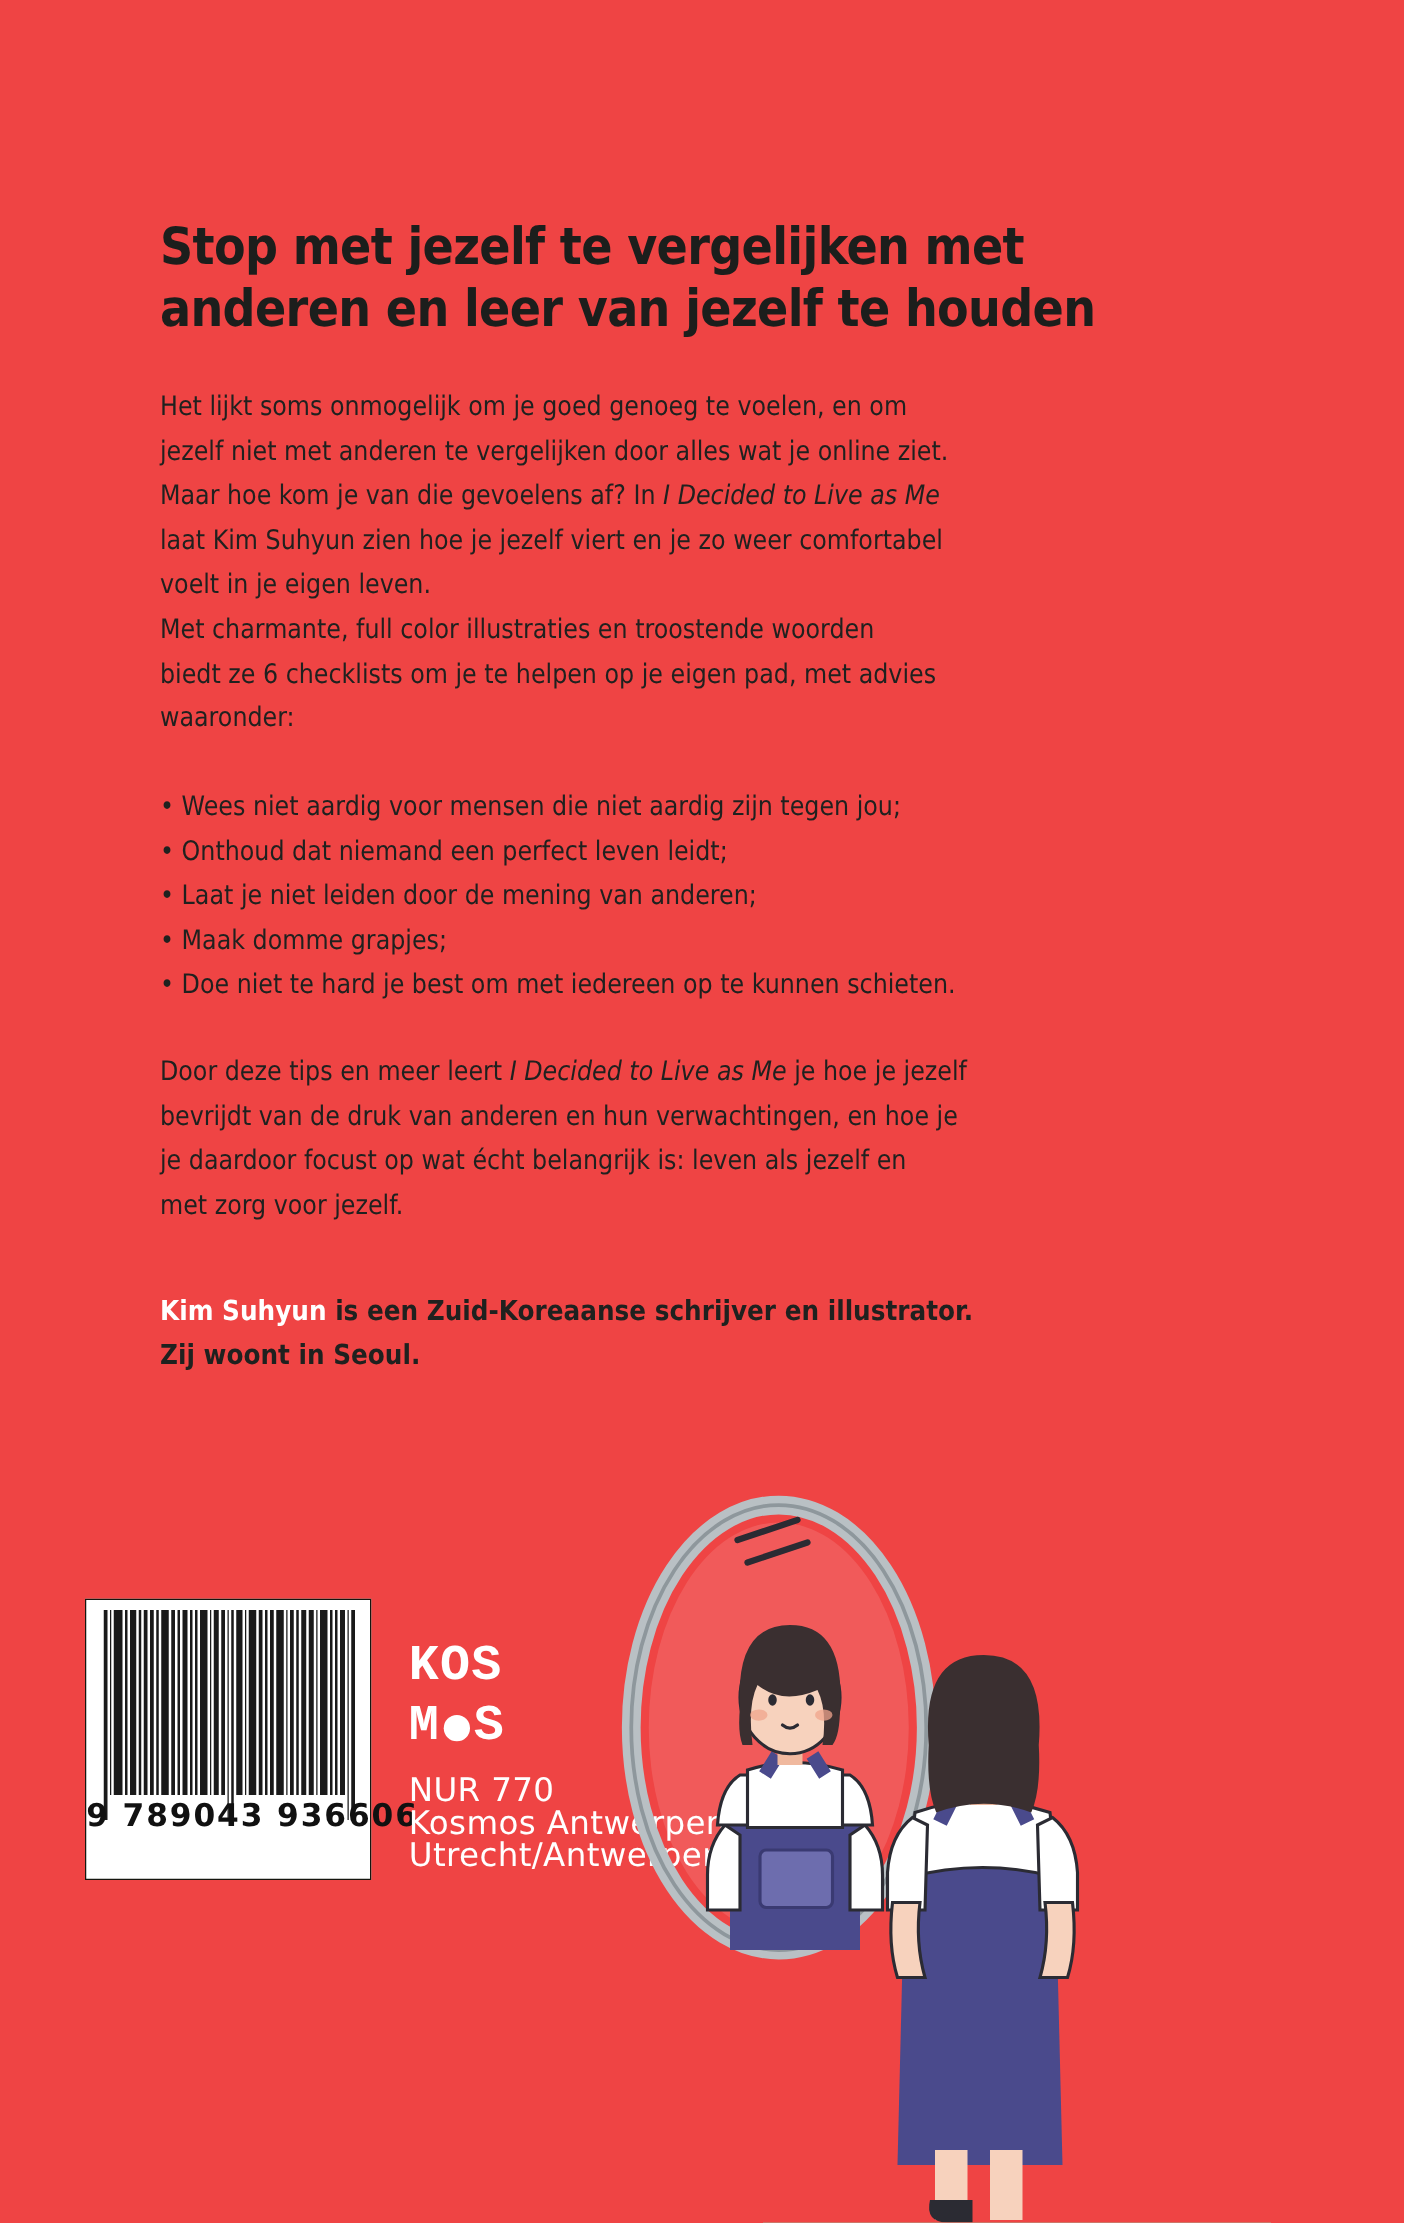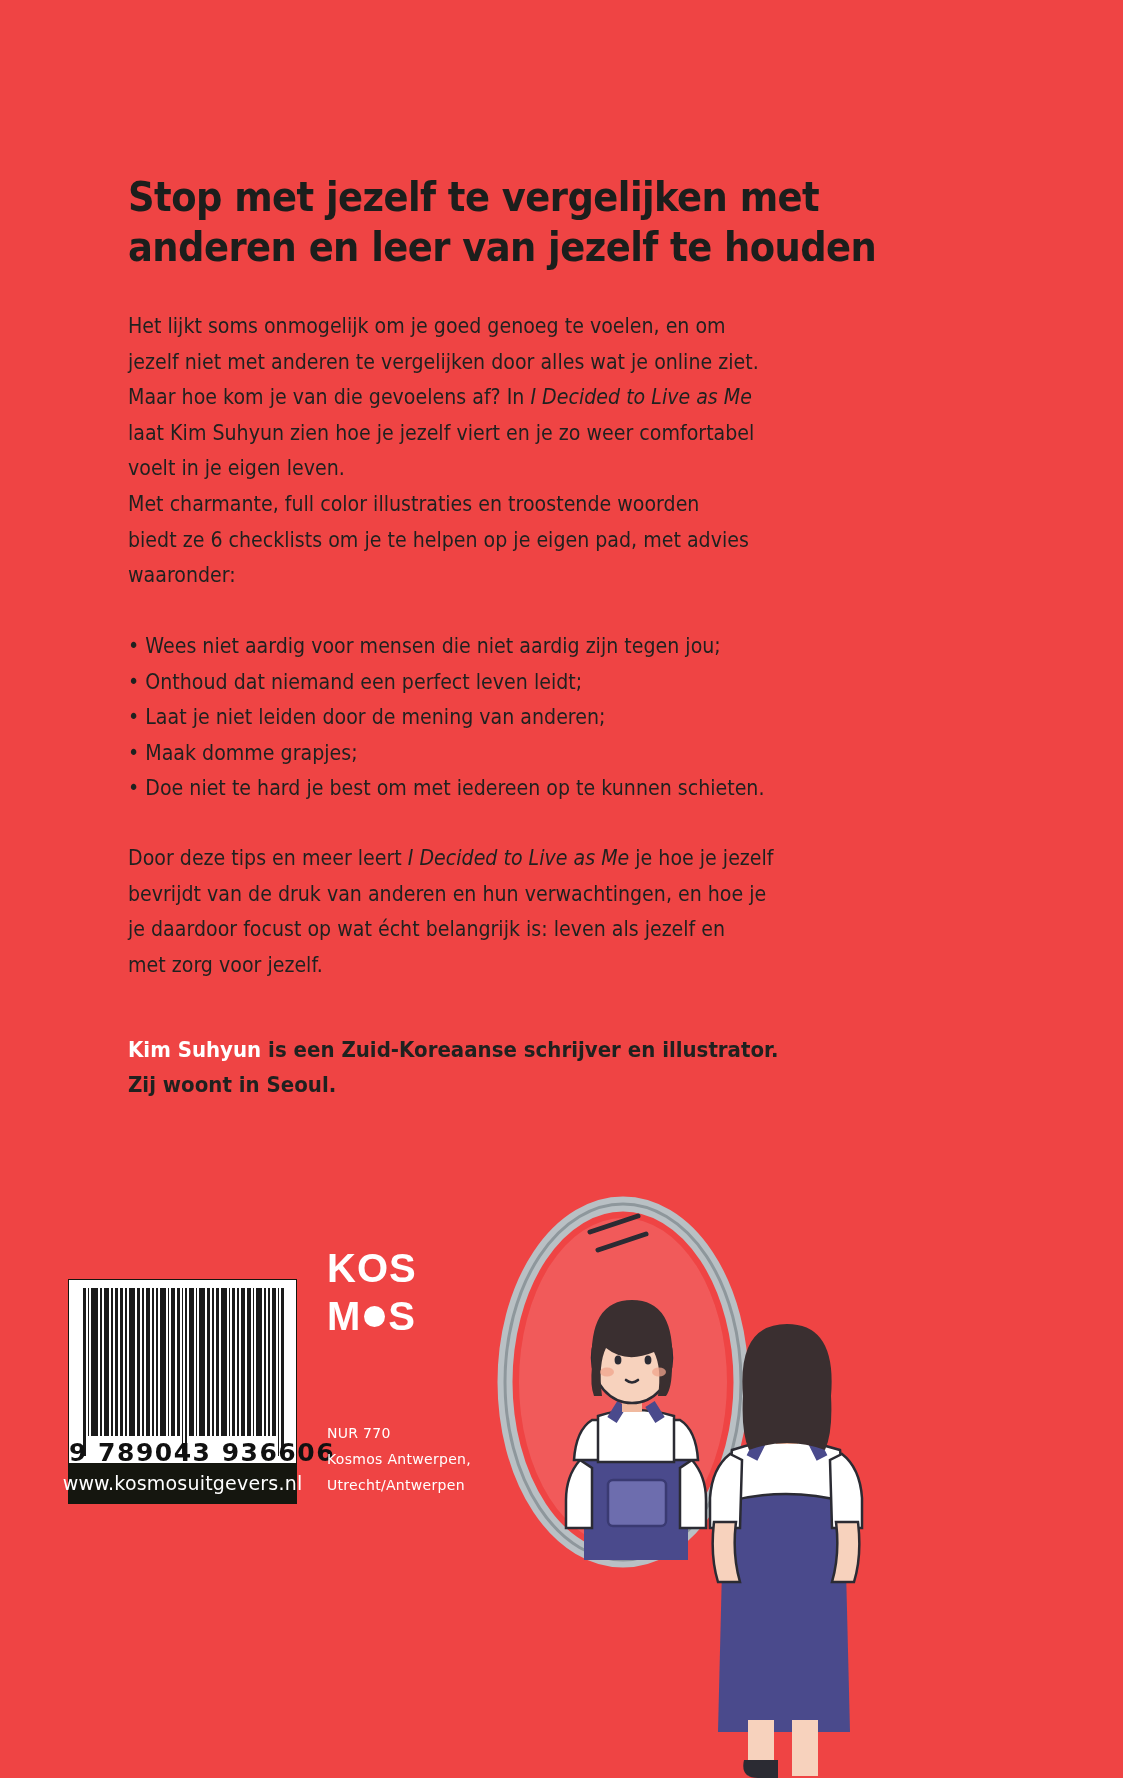--- a/index.html
+++ b/index.html
@@ -92,44 +92,44 @@
     color:#ffffff;
     font-family:"DejaVu Sans", sans-serif;
     font-size:19px;
     letter-spacing:0.2px;
     white-space:nowrap;
   }
 
   
   .kosmos {
     position:absolute;
-    left:327px; top:1244px;
+    left:327px; top:1310px;
     width:120px;
     color:#ffffff;
-    font-family:Liberation Sans, sans-serif;
+    font-family:Liberation Mono, monospace;
     font-weight:700;
     font-size:40px;
     line-height:48px;
     letter-spacing:1px;
   }
   .kosmos .row { display:flex; align-items:center; }
   .kosmos .dot {
     display:inline-block;
     width:21px; height:21px;
     border-radius:50%;
     background:#ffffff;
     margin:0 3px;
   }
 
   
   .imprint {
     position:absolute;
     left:327px; top:1420px;
     font-family:"DejaVu Sans", sans-serif;
-    font-size:14px;
+    font-size:26px;
     line-height:26px;
     color:#ffffff;
     letter-spacing:0.3px;
   }
   .imprint span { display:block; white-space:nowrap; }
 
   
   .illo { position:absolute; left:480px; top:1120px; width:420px; height:658px; }
 </style>
 </head>
@@ -217,23 +217,20 @@
       <span style="width:4px"></span>
       <span style="width:2px"></span>
       <span style="width:6px"></span>
       <span style="width:3px"></span>
       <span style="width:2px"></span>
       <span style="width:4px"></span>
       <span class="tall" style="width:2px"></span>
       <span class="tall" style="width:3px"></span>
     </div>
     <div class="isbn">9 789043 936606</div>
-    <div class="url-band">
-      <span>www.kosmosuitgevers.nl</span>
-    </div>
   </div>
 
   <div class="kosmos">
     <div class="row">
       <span>KOS</span>
     </div>
     <div class="row">
       <span>M</span>
       <span class="dot"></span>
       <span>S</span>

